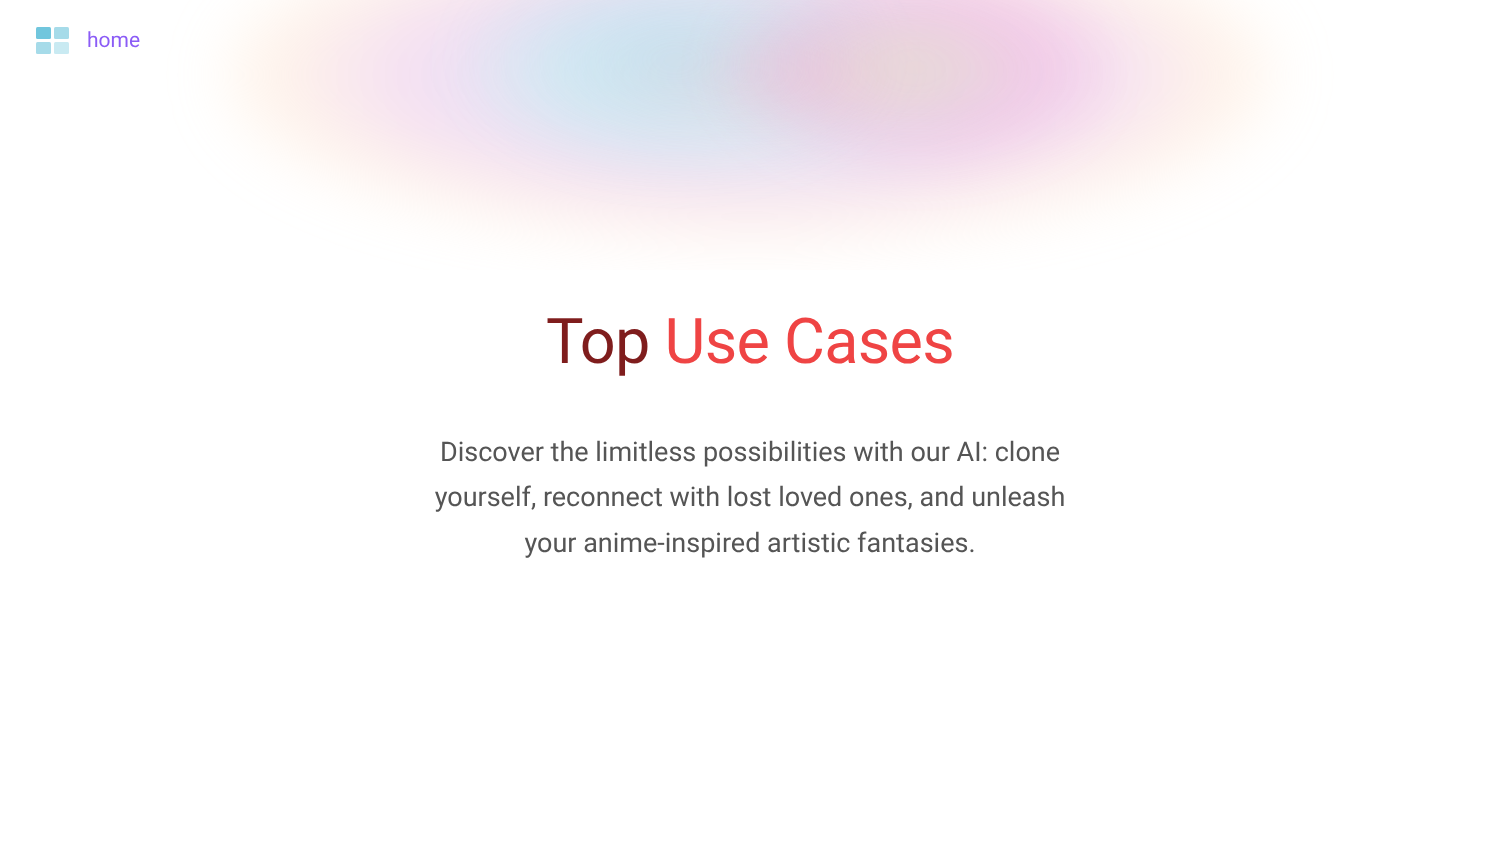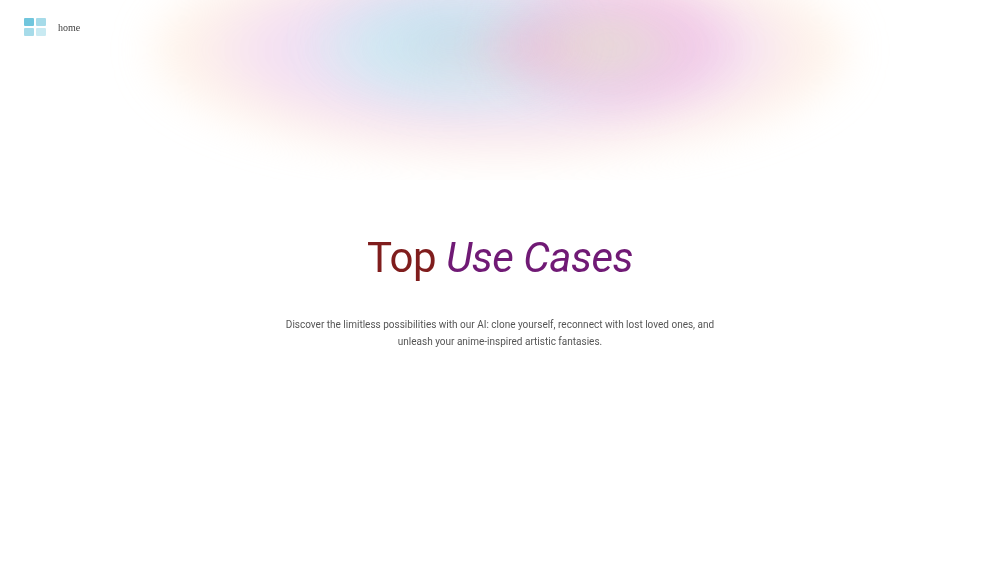--- a/index.html
+++ b/index.html
@@ -92,25 +92,24 @@
       align-items: center;
       justify-content: center;
     }
 
     .logo svg {
       width: 22px;
       height: 18px;
     }
 
     .nav-home {
-      font-size: 10px;
-      color: #404040;
+      font-size: 14px;
+      color: #8b5cf6;
       cursor: pointer;
       text-decoration: none;
-      font-family: Liberation Serif, serif;
     }
 
     
     .main-content {
       position: absolute;
       top: 0;
       left: 0;
       right: 0;
       bottom: 0;
       display: flex;
@@ -131,27 +130,26 @@
       font-weight: 400;
       letter-spacing: -0.5px;
       line-height: 1.2;
     }
 
     .title-black {
       color: #7f1d1d;
     }
 
     .title-orange {
-      color: #701a75;
-      font-style: italic;
+      color: #ef4444;
     }
 
     .subtitle {
       max-width: 430px;
-      font-size: 10px;
+      font-size: 18px;
       color: #555555;
       line-height: 1.7;
     }
   </style>
 </head>
 <body>
 
 <div class="gradient-bg">
   <div class="gradient-blob"></div>
   <div class="gradient-blob-left"></div>

